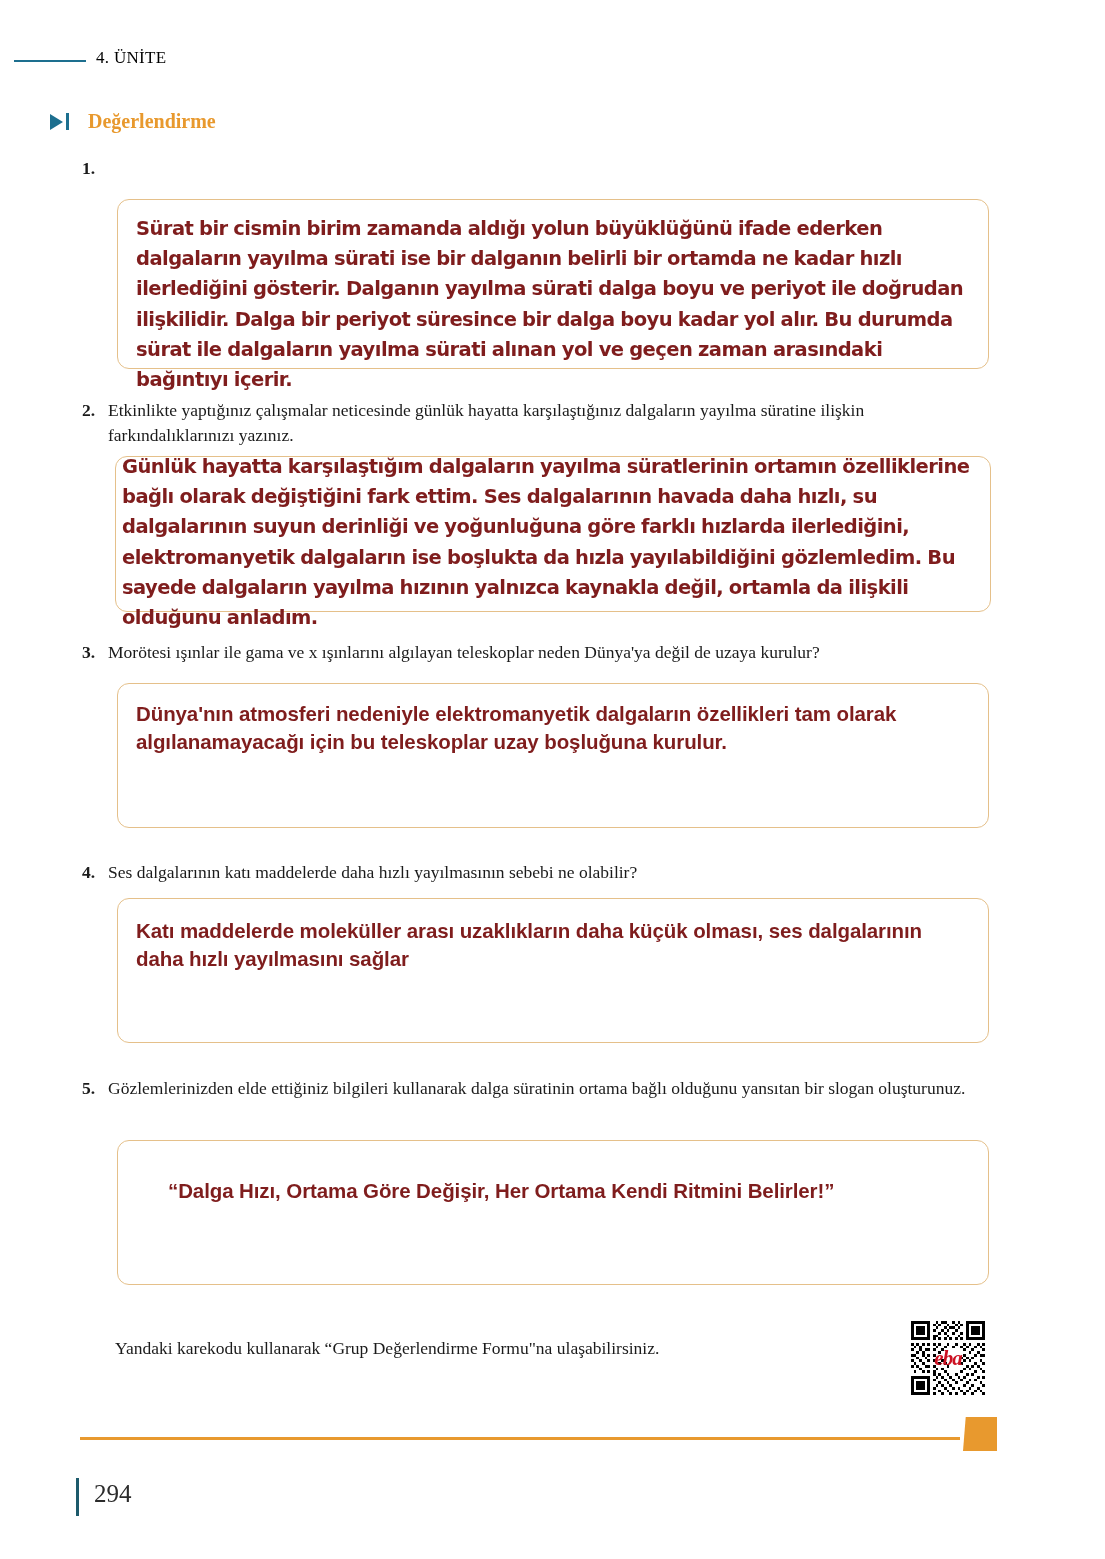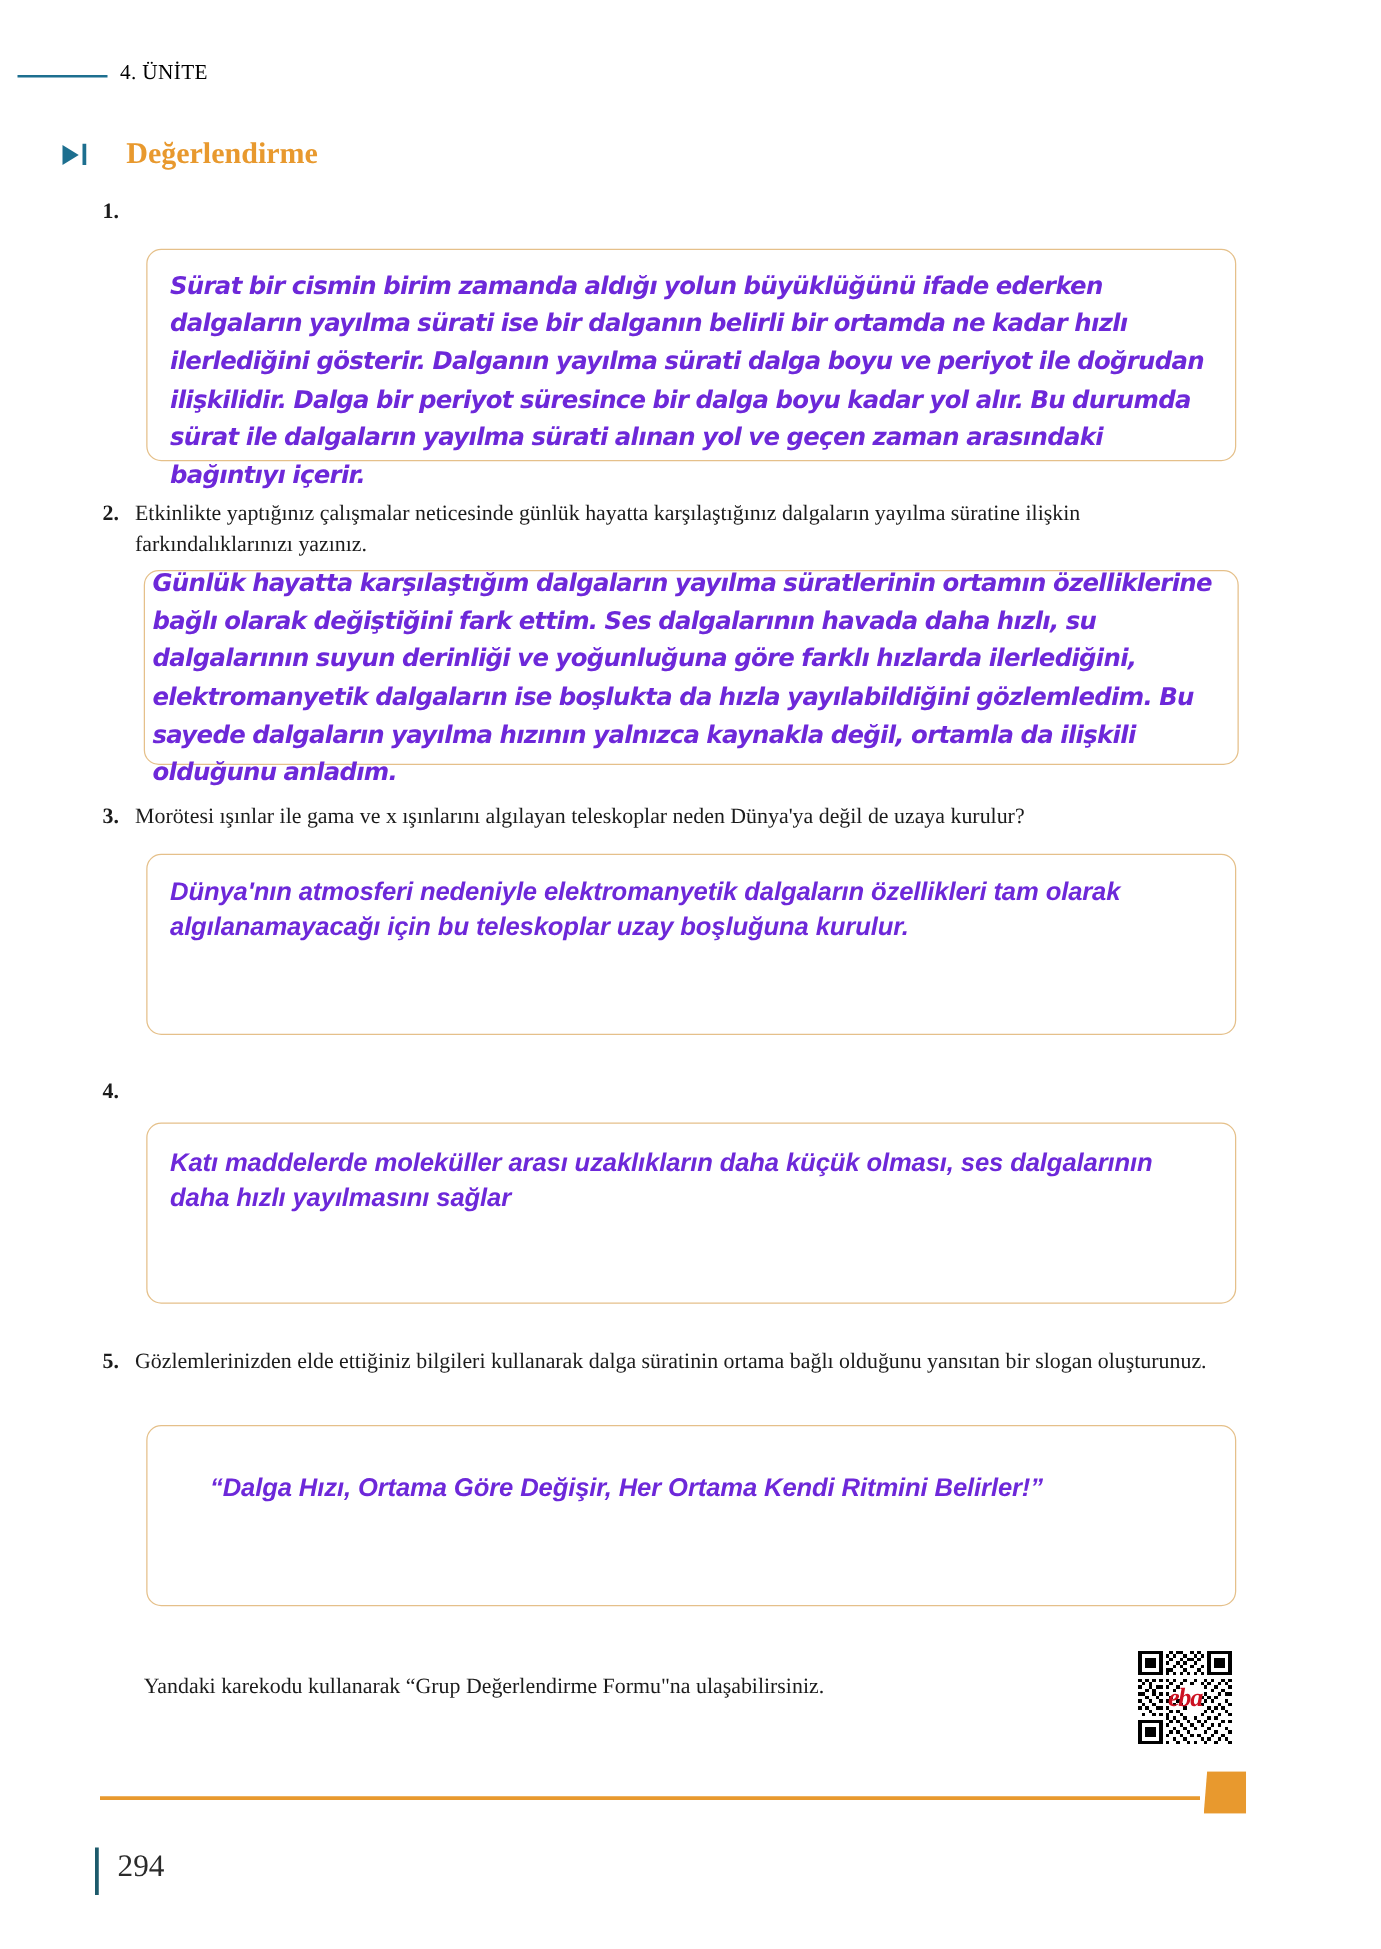--- a/index.html
+++ b/index.html
@@ -55,23 +55,23 @@
   .bar-icon {
     display: inline-block;
     width: 3px;
     height: 17px;
     background: #1d6f8f;
     margin-left: 3px;
   }
   .section-title {
     font-family: "Liberation Serif", serif;
     font-weight: bold;
-    font-size: 24px;
+    font-size: 20px;
     color: #e8992e;
-    margin-left: 32px;
+    margin-left: 19px;
     white-space: nowrap;
   }
 
   
   .question {
     position: absolute;
     display: flex;
     font-family: "Liberation Serif", serif;
     font-size: 17.5px;
     color: #1b1b1b;
@@ -88,23 +88,22 @@
   
   .answer-box {
     position: absolute;
     border: 1px solid #e5c08a;
     border-radius: 12px;
     background: #ffffff;
     box-sizing: border-box;
   }
   .answer-text {
     position: absolute;
-    color: #6d28d9;
+    color: #7f1d1d;
     font-weight: bold;
-    font-style: italic;
   }
   
   .ans-cond {
     font-family: "DejaVu Sans", sans-serif;
     font-size: 19.5px;
     line-height: 1.55;
     letter-spacing: -0.55px;
     word-spacing: -0.5px;
   }
   
@@ -213,20 +212,21 @@
 
 <div class="question" style="left:82px; top:640px; width:880px;">
   <span class="q-num">3.</span>
   <span class="q-text">Morötesi ışınlar ile gama ve x ışınlarını algılayan teleskoplar neden Dünya'ya değil de uzaya kurulur?</span>
 </div>
 <div class="answer-box" style="left:117px; top:683px; width:872px; height:145px;"></div>
 <div class="answer-text ans-sans" style="left:136px; top:700px; width:830px;">Dünya'nın atmosferi nedeniyle elektromanyetik dalgaların özellikleri tam olarak algılanamayacağı için bu teleskoplar uzay boşluğuna kurulur.</div>
 
 <div class="question" style="left:82px; top:860px; width:880px;">
   <span class="q-num">4.</span>
+  <span class="q-text">Ses dalgalarının katı maddelerde daha hızlı yayılmasının sebebi ne olabilir?</span>
 </div>
 <div class="answer-box" style="left:117px; top:898px; width:872px; height:145px;"></div>
 <div class="answer-text ans-sans" style="left:136px; top:917px; width:800px;">Katı maddelerde moleküller arası uzaklıkların daha küçük olması, ses dalgalarının daha hızlı yayılmasını sağlar</div>
 
 <div class="question" style="left:82px; top:1076px; width:890px;">
   <span class="q-num">5.</span>
   <span class="q-text">Gözlemlerinizden elde ettiğiniz bilgileri kullanarak dalga süratinin ortama bağlı olduğunu yansıtan bir slogan oluşturunuz.</span>
 </div>
 <div class="answer-box" style="left:117px; top:1140px; width:872px; height:145px;"></div>
 <div class="answer-text ans-sans" style="left:168px; top:1177px; width:760px;">“Dalga Hızı, Ortama Göre Değişir, Her Ortama Kendi Ritmini Belirler!”</div>

